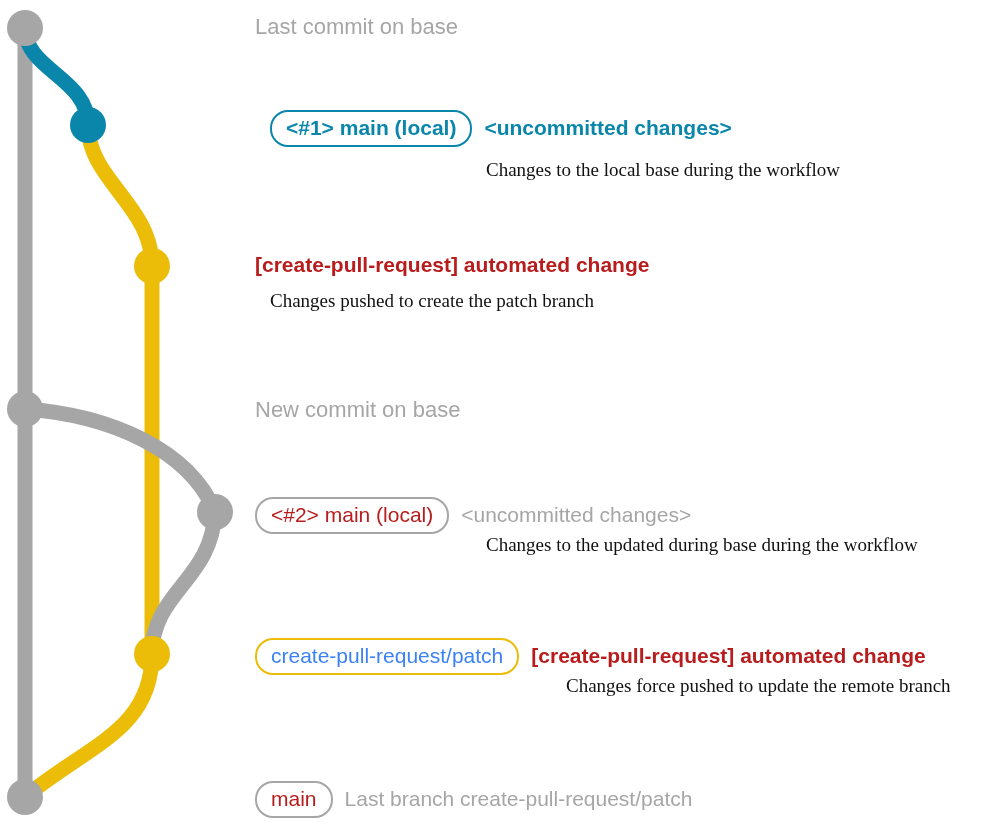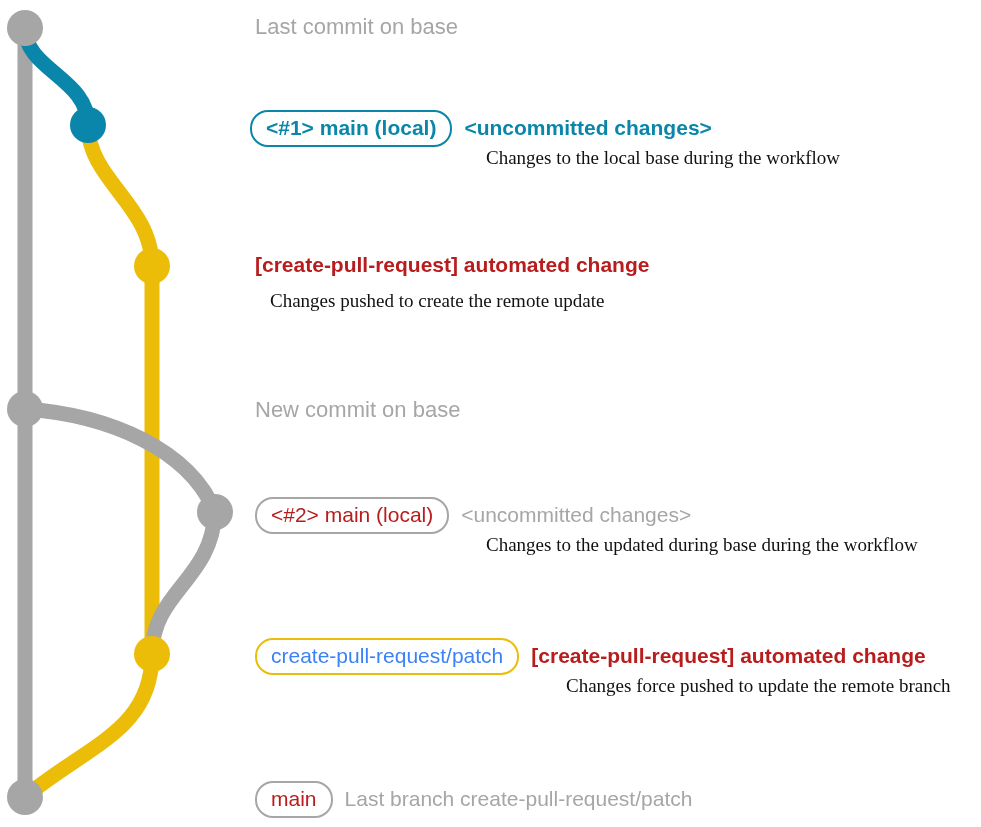--- a/index.html
+++ b/index.html
@@ -102,30 +102,30 @@
     <circle cx="88" cy="125" r="18" fill="#0b86ab"></circle>
     <circle cx="152" cy="266" r="18" fill="#ebbd08"></circle>
     <circle cx="25" cy="409" r="18" fill="#a6a6a6"></circle>
     <circle cx="215" cy="512" r="18" fill="#a6a6a6"></circle>
     <circle cx="152" cy="654" r="18" fill="#ebbd08"></circle>
     <circle cx="25" cy="797" r="18" fill="#a6a6a6"></circle>
   </svg>
 
   <div class="heading" style="left:255px; top:14px;">Last commit on base</div>
 
-  <div class="row" style="left:250px; top:110px;">
+  <div class="row" style="left:270px; top:110px;">
     <span class="pill blue">&lt;#1&gt; main (local)</span>
     <span class="subject blue">&lt;uncommitted changes&gt;</span>
   </div>
-  <div class="note" style="left:486px; top:147px;">Changes to the local base during the workflow</div>
+  <div class="note" style="left:486px; top:159px;">Changes to the local base during the workflow</div>
 
   <div class="row" style="left:255px; top:254px;">
     <span class="subject yellow">[create-pull-request] automated change</span>
   </div>
-  <div class="note" style="left:270px; top:290px;">Changes pushed to create the remote update</div>
+  <div class="note" style="left:270px; top:290px;">Changes pushed to create the patch branch</div>
 
   <div class="heading" style="left:255px; top:397px;">New commit on base</div>
 
   <div class="row" style="left:255px; top:497px;">
     <span class="pill gray">&lt;#2&gt; main (local)</span>
     <span class="subject gray">&lt;uncommitted changes&gt;</span>
   </div>
   <div class="note" style="left:486px; top:534px;">Changes to the updated during base during the workflow</div>
 
   <div class="row" style="left:255px; top:638px;">

